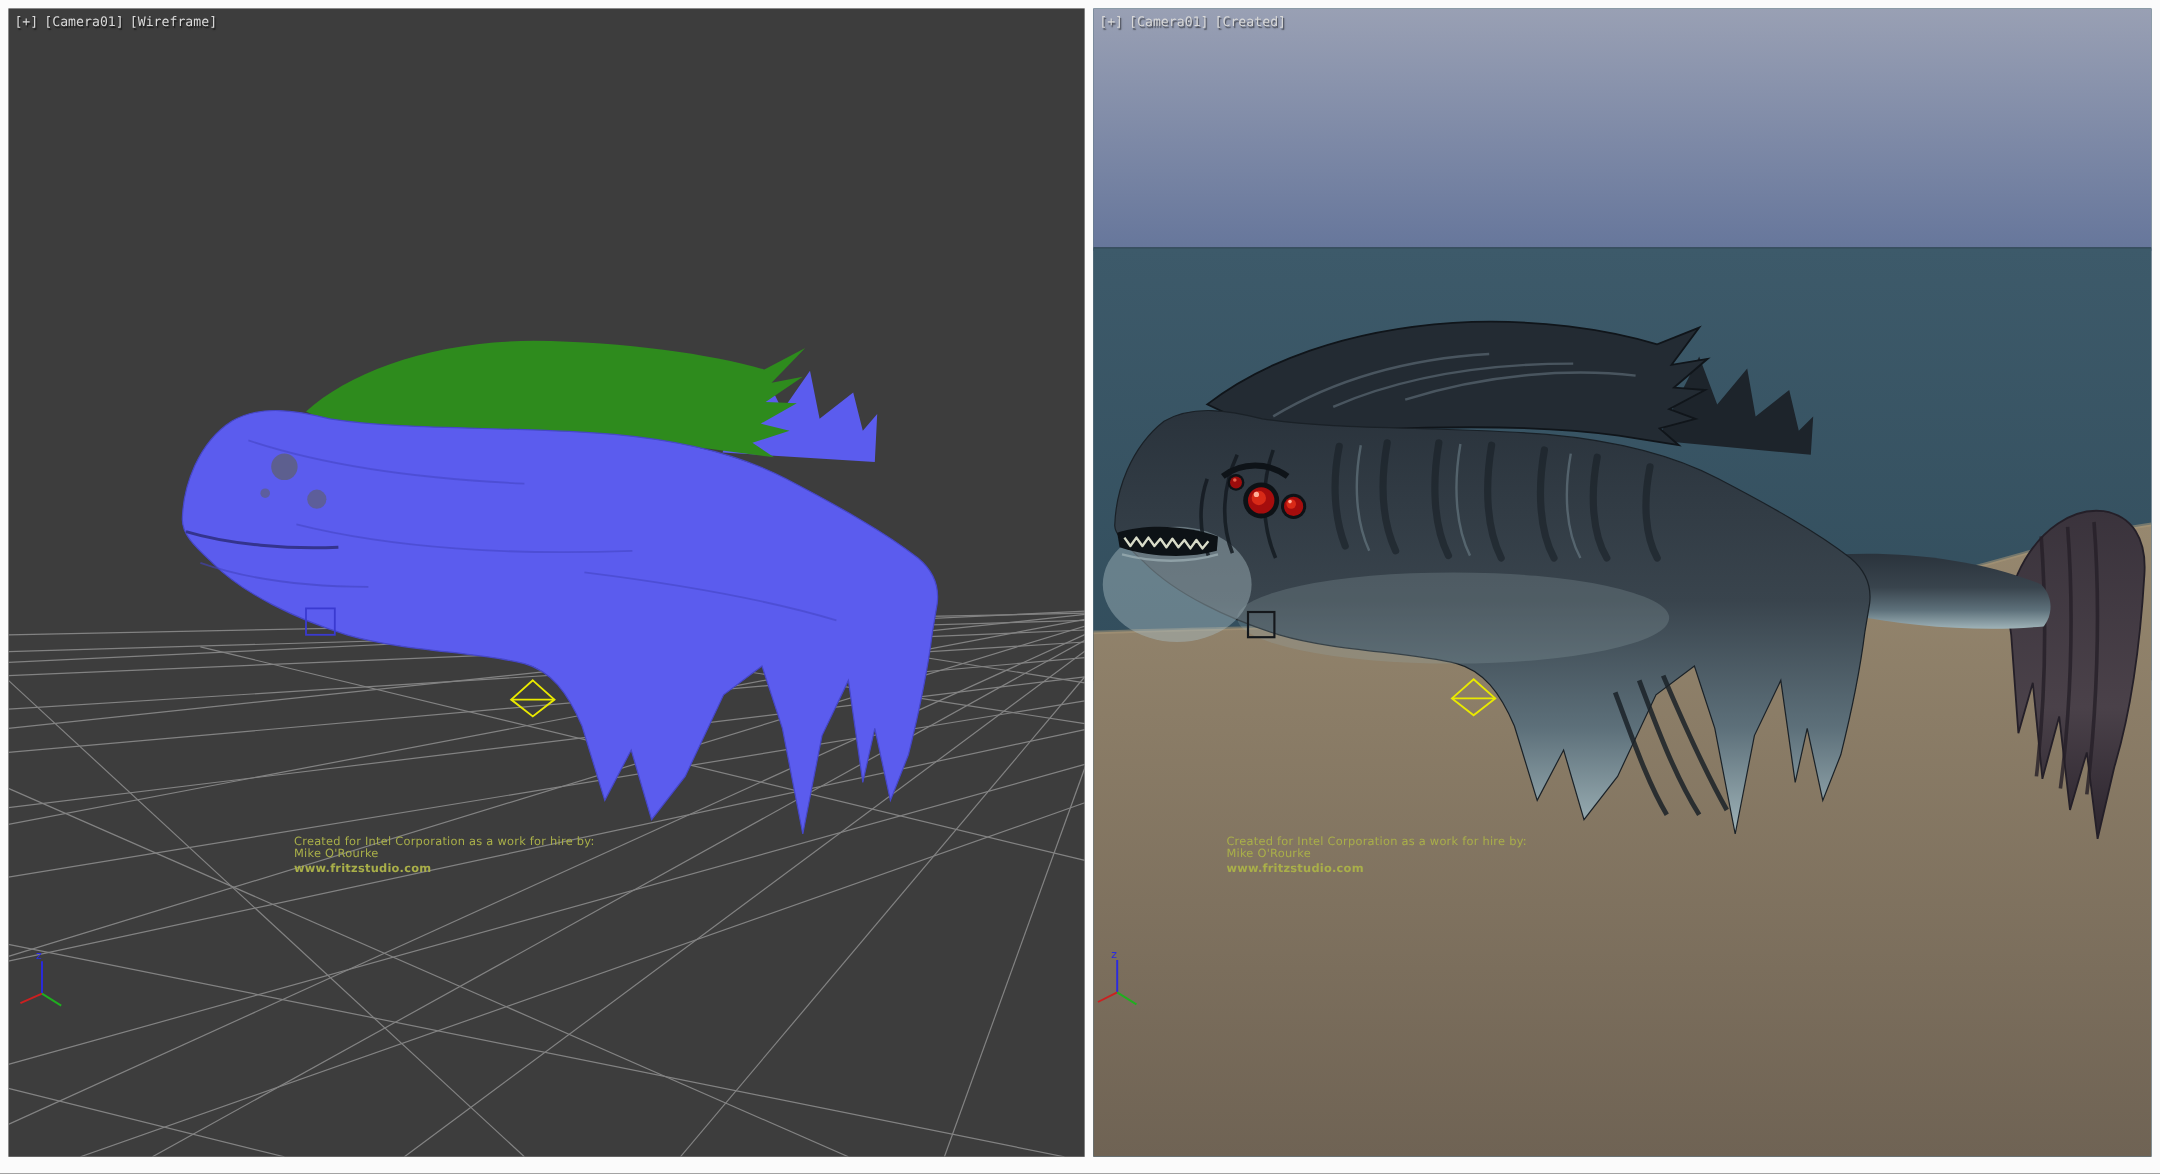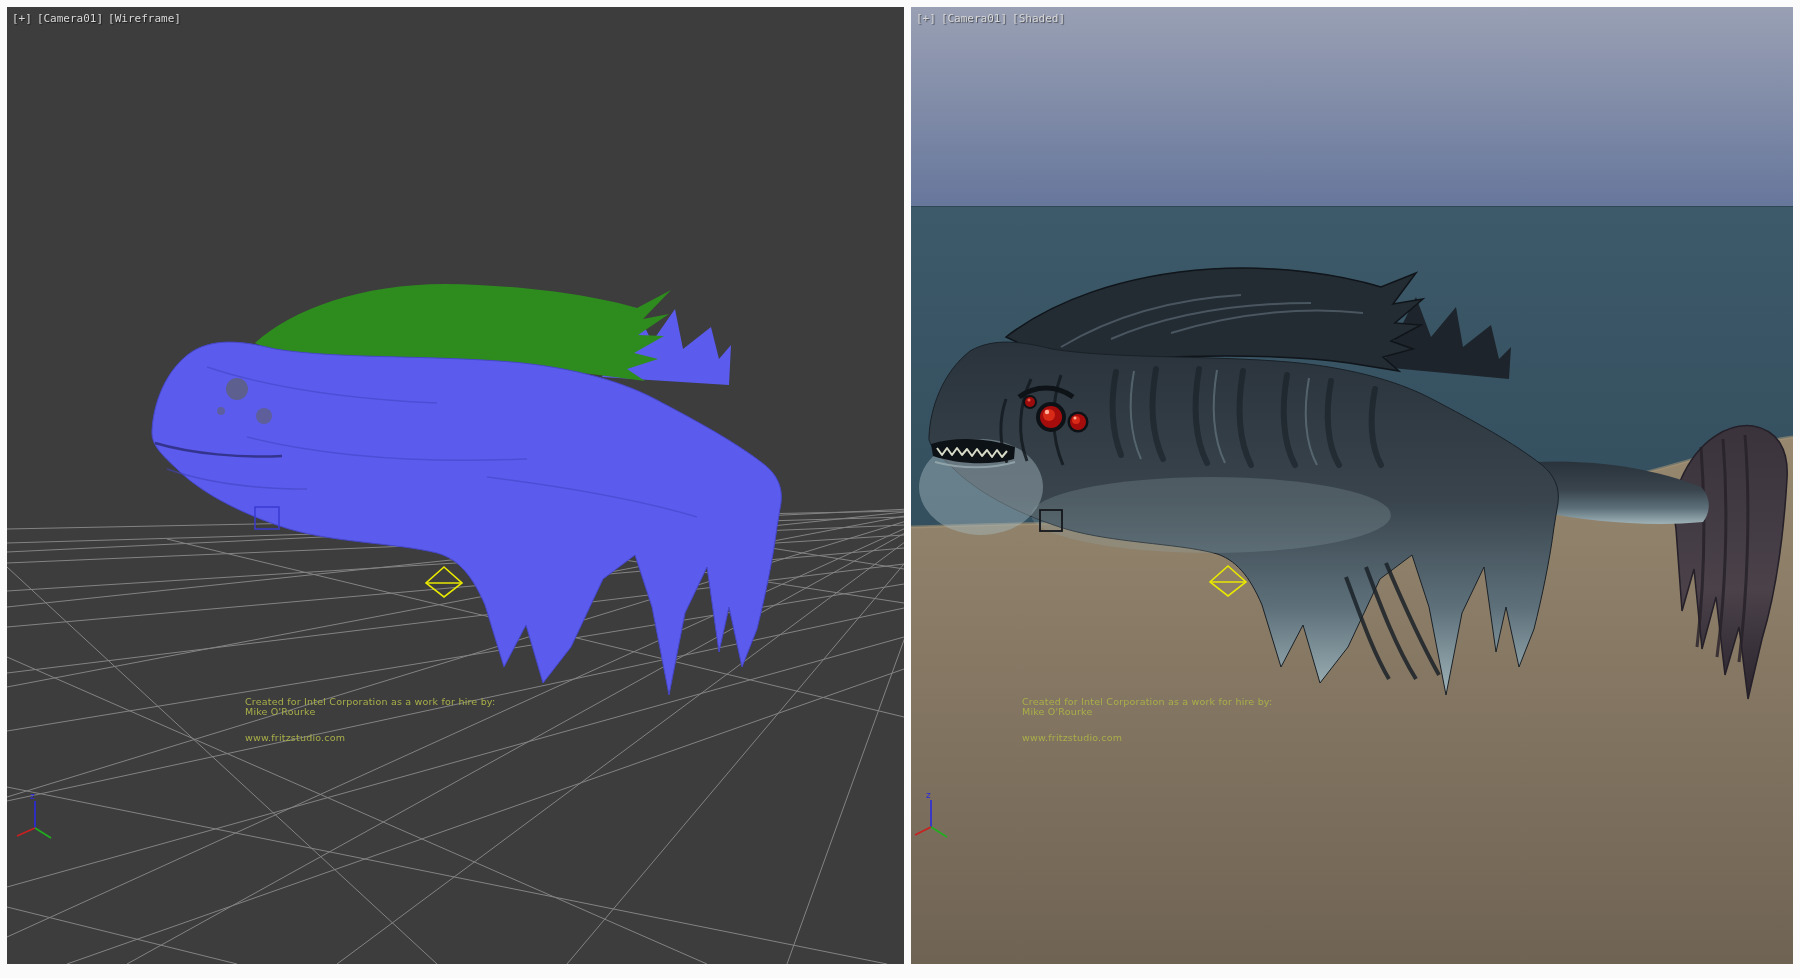--- a/index.html
+++ b/index.html
@@ -22,21 +22,21 @@
   }
   .vp-label span{cursor:pointer;}
   .watermark{
     position:absolute;z-index:4;
     font-family:"DejaVu Sans","Liberation Sans",sans-serif;
     font-size:9.5px;line-height:10px;letter-spacing:.2px;
     color:var(--watermark,#a9af49);
   }
   .left .watermark{left:238px;top:690px;}
   .right .watermark{left:111px;top:690px;}
-  .watermark .wm3{margin-top:16px;}
+  .watermark .wm3{margin-top:3px;font-weight:bold;}
 
   
   .gridl{stroke:var(--grid-line,#8f8f8f);stroke-width:1;}
   .fish-blue{fill:var(--wire-blue,#5b5cee);}
   .fish-blue-strk{stroke:var(--wire-blue-dark,#4647c8);}
   .fin-green{fill:var(--fin-green,#2e8b1d);}
   .eye-spot{fill:var(--eye-spot,#5e5f7e);}
   .gizmo-strk{stroke:var(--gizmo-yellow,#e9e900);fill:none;stroke-width:1.6;}
   .helperL{stroke:var(--helper-blue,#3a3ad0);fill:none;stroke-width:1.5;}
   .helperR{stroke:var(--helper-dark,#15181c);fill:none;stroke-width:1.8;}
@@ -147,21 +147,21 @@
       <div class="wm2">Mike O'Rourke</div>
       <div class="wm3">www.fritzstudio.com</div>
     </div>
   </div>
 
   <div class="divider"></div>
 
   <div class="viewport right">
 
     <div class="vp-label">
-      <span>[+]</span><span>[Camera01]</span><span>[Shaded]</span>
+      <span>[+]</span><span>[Camera01]</span><span>[Created]</span>
     </div>
 
     <svg class="scene" width="882" height="957" viewBox="0 0 882 957">
       <defs>
         <linearGradient id="skyGrad" x1="0" y1="0" x2="0" y2="1">
           <stop offset="0" style="stop-color:var(--sky-top,#99a0b4)"></stop>
           <stop offset="1" style="stop-color:var(--sky-bottom,#66769b)"></stop>
         </linearGradient>
         <linearGradient id="seaGrad" x1="0" y1="0" x2="0" y2="1">
           <stop offset="0" style="stop-color:var(--sea,#3d5a6a)"></stop>

